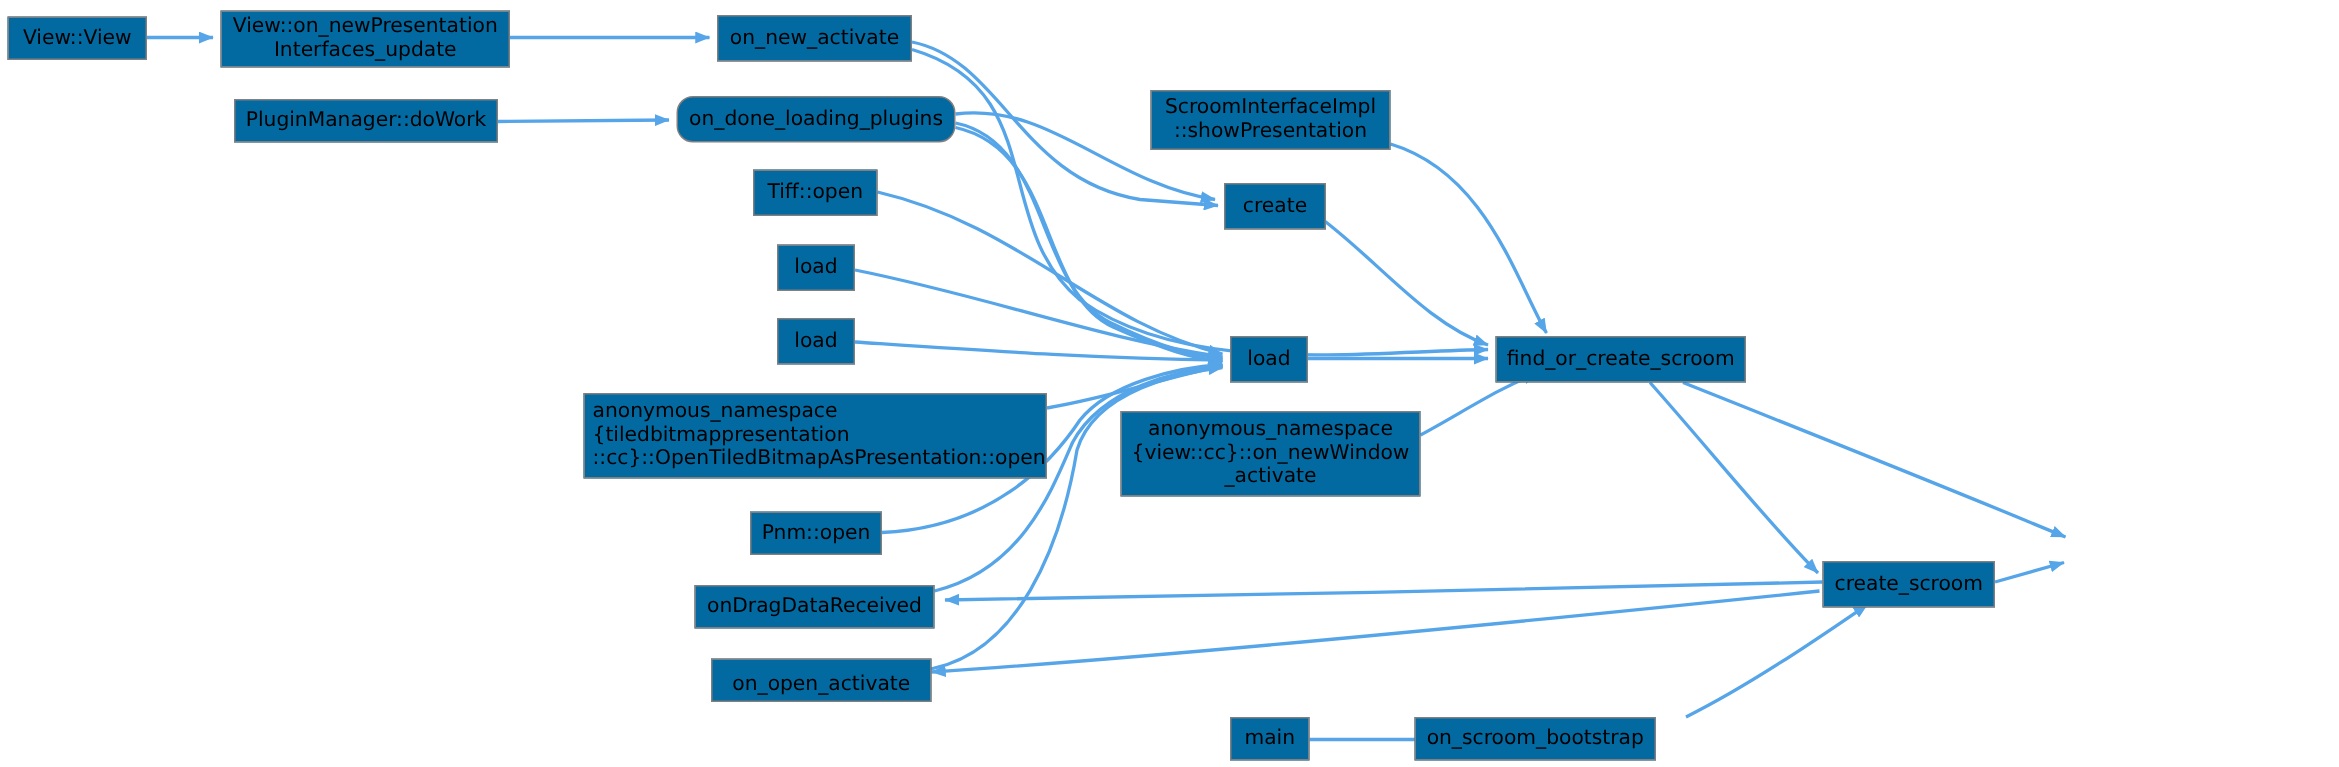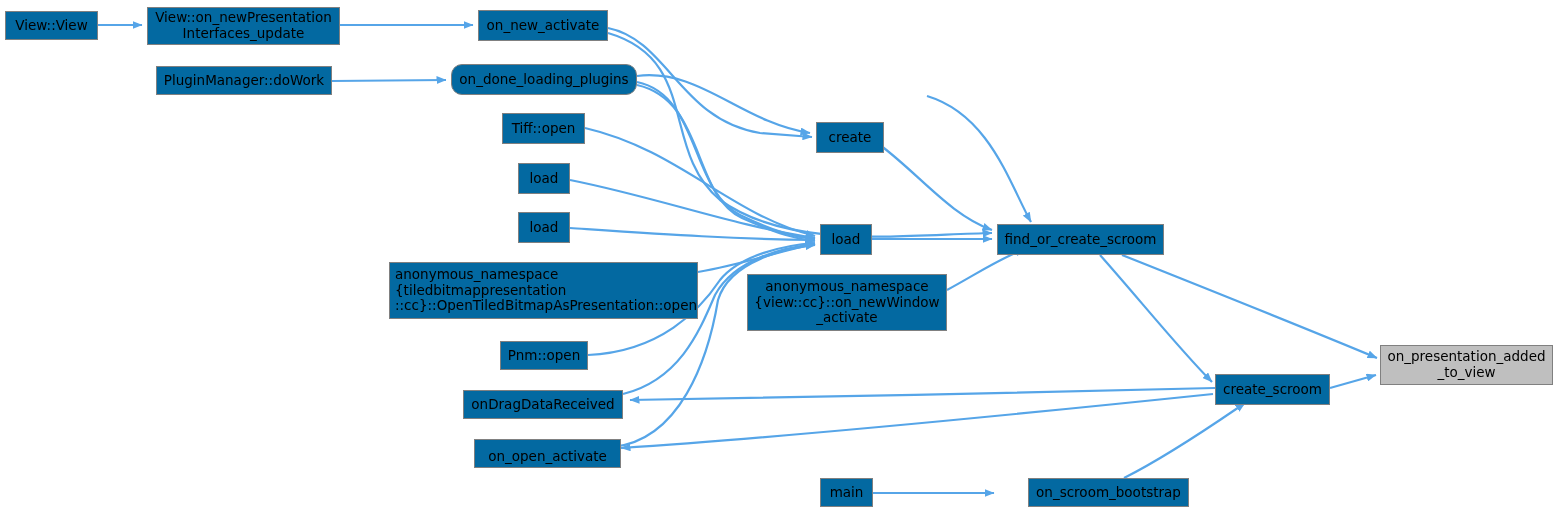--- a/index.html
+++ b/index.html
@@ -155,20 +155,24 @@
   </div>
 
   <div class="node" style="left:463px; top:390px; width:160px; height:29px;">
     <span class="label">onDragDataReceived</span>
   </div>
 
   <div class="node" style="left:474px; top:439px; width:147px; height:29px;align-items:flex-end;">
     <span class="label">on_open_activate</span>
   </div>
 
+  <div class="node" style="left:767px; top:60px;  width:160px; height:40px;">
+    <span class="label">ScroomInterfaceImpl
+::showPresentation</span>
+  </div>
 
   <div class="node" style="left:816px; top:122px; width:68px;  height:31px;">
     <span class="label">create</span>
   </div>
 
   <div class="node" style="left:820px; top:224px; width:52px;  height:31px;">
     <span class="label">load</span>
   </div>
 
   <div class="node" style="left:747px; top:274px; width:200px; height:57px;">
@@ -182,22 +186,18 @@
   </div>
 
   <div class="node" style="left:997px; top:224px; width:167px; height:31px;">
     <span class="label">find_or_create_scroom</span>
   </div>
 
   <div class="node" style="left:1215px;top:374px; width:115px; height:31px;">
     <span class="label">create_scroom</span>
   </div>
 
-  <div class="node" style="left:1028px; top:478px; width:161px; height:29px;">
+  <div class="node" style="left:943px; top:478px; width:161px; height:29px;">
     <span class="label">on_scroom_bootstrap</span>
   </div>
 
-  <div class="node highlight" style="left:1380px;top:345px; width:173px; height:40px;">
-    <span class="label">on_presentation_added
-_to_view</span>
-  </div>
 
 </div>
 
 </body></html>

